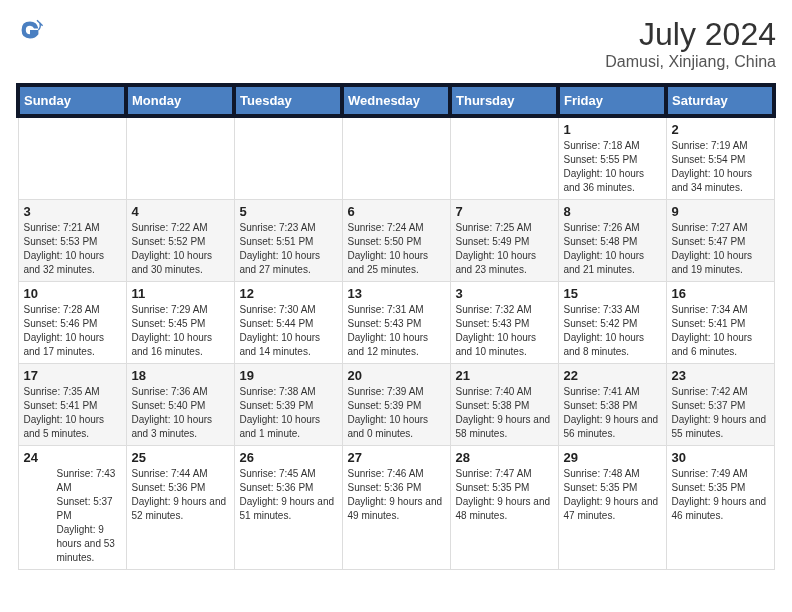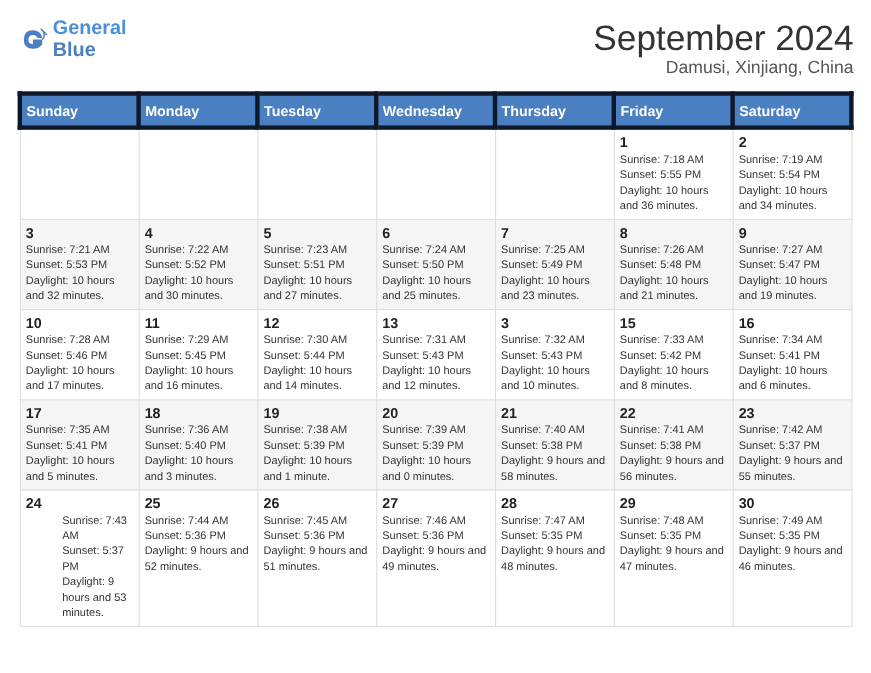--- a/index.html
+++ b/index.html
@@ -88,27 +88,23 @@
   </style>
 </head>
 <body>
 
 <div class="header">
   <div class="logo">
     <svg class="logo-icon" viewBox="0 0 40 40" xmlns="http://www.w3.org/2000/svg">
       <path d="M8 20 Q8 8 20 8 Q30 8 32 18 L26 18 Q24 14 20 14 Q14 14 14 20 Q14 26 20 26 L20 20 L32 20 L32 26 Q28 32 20 32 Q8 32 8 20Z" fill="#4a7fc1"></path>
       <path d="M30 6 L38 14 L34 10 Q36 16 32 20" fill="none" stroke="#4a7fc1" stroke-width="2"></path>
     </svg>
-    <div class="logo-text">
-      <div><span>General</span></div>
-      <div><span style="color:#4a7fc1">Blue</span></div>
-    </div>
   </div>
   <div class="title-block">
-    <div class="month-title">September 2024</div>
+    <div class="month-title">July 2024</div>
     <div class="location">Damusi, Xinjiang, China</div>
   </div>
 </div>
 
 <table class="calendar">
   <thead>
     <tr>
     <th>Sunday</th>
         <th>Monday</th>
         <th>Tuesday</th>

